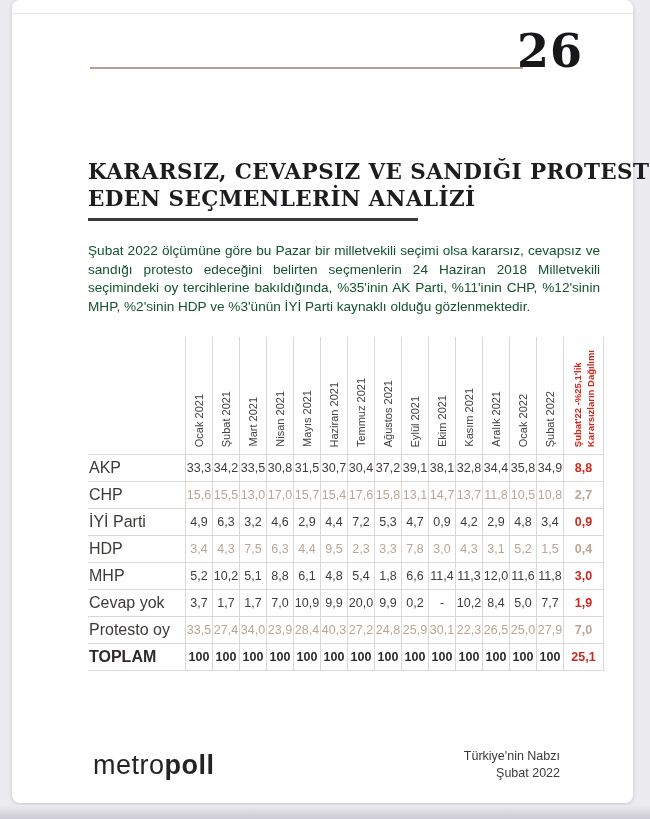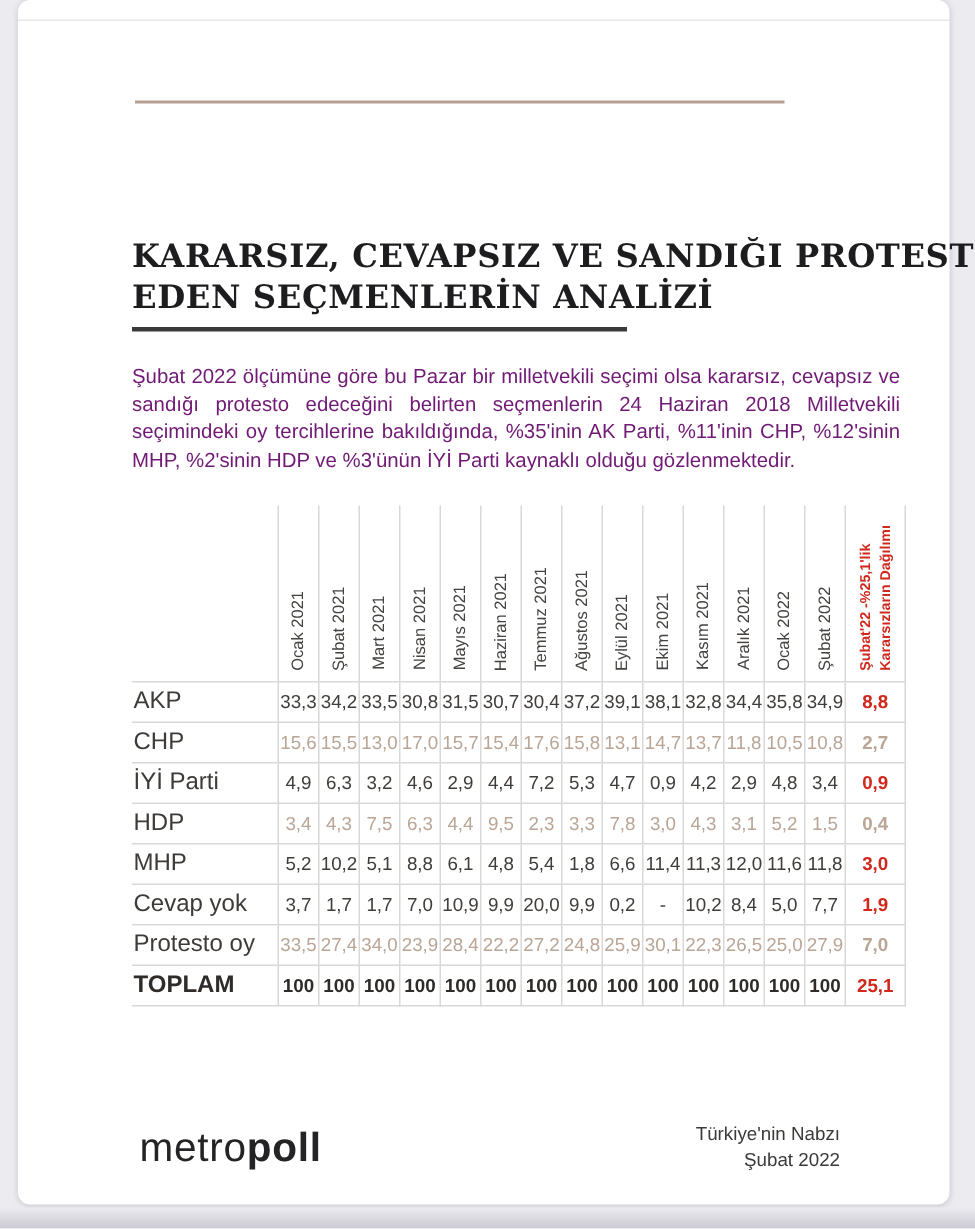--- a/index.html
+++ b/index.html
@@ -35,21 +35,21 @@
     font-family:"DejaVu Serif", serif; font-weight:bold;
     font-size:21.5px; line-height:27px; color:#1d1d1f;
     letter-spacing:0.4px; white-space:nowrap;
   }
   .title-underline{
     position:absolute; left:76px; top:218px; width:330px; height:2.5px;
     background:#3a3a3c;
   }
   .paragraph{
     position:absolute; left:76px; top:242px; width:512px; margin:0;
-    font-size:13.6px; line-height:18.6px; color:#701a75;
+    font-size:13.6px; line-height:18.6px; color:#14532d;
     text-align:justify;
   }
   table.results{
     position:absolute; left:76px; top:337px; width:510px;
     border-collapse:collapse; table-layout:fixed;
   }
   .results th, .results td{
     border:1px solid #dad8d6; padding:0; margin:0;
   }
   .results thead th{ border-top:none; height:117px; vertical-align:bottom; }
@@ -91,20 +91,21 @@
     font-size:12.5px; line-height:17px; color:#3c3a38; text-align:right;
   }
 </style>
 </head>
 <body>
 
 <div class="canvas">
   <div class="page">
 
     <div class="header-rule"></div>
+    <div class="page-number">26</div>
 
     <h1 class="title"><span>KARARSIZ, CEVAPSIZ VE SANDIĞI PROTESTO</span><br><span>EDEN SEÇMENLERİN ANALİZİ</span></h1>
     <div class="title-underline"></div>
 
     <p class="paragraph">Şubat 2022 ölçümüne göre bu Pazar bir milletvekili seçimi olsa kararsız, cevapsız ve sandığı protesto edeceğini belirten seçmenlerin 24 Haziran 2018 Milletvekili seçimindeki oy tercihlerine bakıldığında, %35'inin AK Parti, %11'inin CHP, %12'sinin MHP, %2'sinin HDP ve %3'ünün İYİ Parti kaynaklı olduğu gözlenmektedir.</p>
 
     <table class="results">
       <thead>
           <tr>
             <th class="corner"></th>
@@ -267,21 +268,21 @@
             <td>7,7</td>
             <td class="special">1,9</td>
           </tr>
           <tr class="tan">
             <th>Protesto oy</th>
             <td>33,5</td>
             <td>27,4</td>
             <td>34,0</td>
             <td>23,9</td>
             <td>28,4</td>
-            <td>22,2</td>
+            <td>40,3</td>
             <td>27,2</td>
             <td>24,8</td>
             <td>25,9</td>
             <td>30,1</td>
             <td>22,3</td>
             <td>26,5</td>
             <td>25,0</td>
             <td>27,9</td>
             <td class="special">7,0</td>
           </tr>

